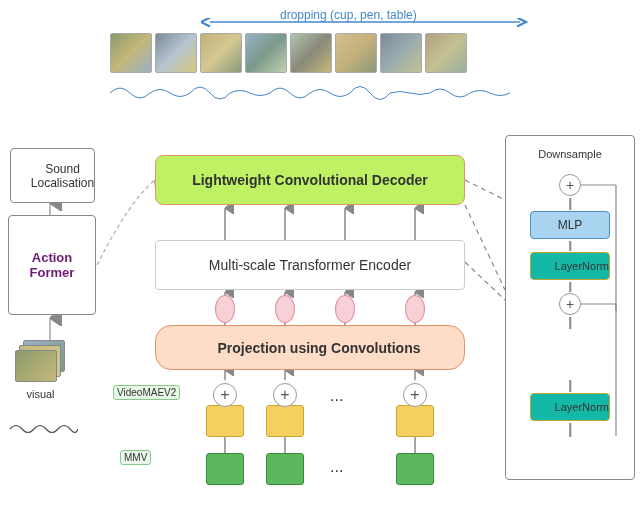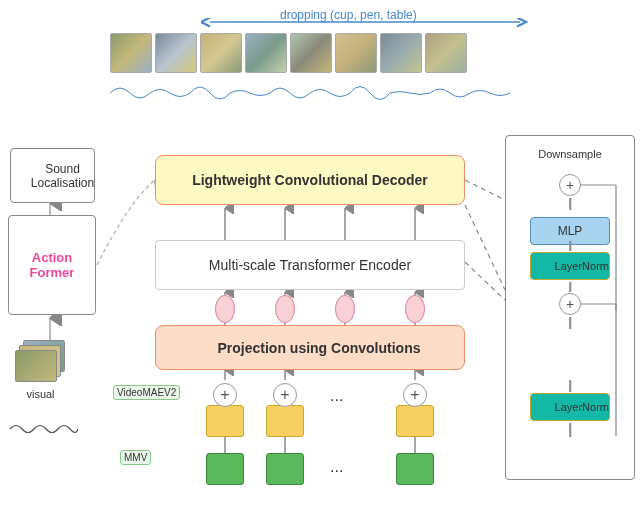--- a/index.html
+++ b/index.html
@@ -109,21 +109,21 @@
       height: 100px;
       border: 1.5px solid #888;
       border-radius: 4px;
       background: white;
       display: flex;
       align-items: center;
       justify-content: center;
       text-align: center;
       font-size: 13px;
       font-weight: bold;
-      color: #ec4899;
+      color: #701a75;
     }
 
     
     .visual-box {
       position: absolute;
       top: 345px;
       left: 8px;
       width: 65px;
       height: 60px;
       display: flex;
@@ -161,21 +161,21 @@
 
     
     .lcd-box {
       position: absolute;
       top: 155px;
       left: 155px;
       width: 310px;
       height: 50px;
       border: 1.5px solid #e8906a;
       border-radius: 8px;
-      background: #fef9c3;
+      background: #bef264;
       display: flex;
       align-items: center;
       justify-content: center;
       font-size: 14px;
       font-weight: bold;
       color: #333;
     }
 
     
     .mte-box {
@@ -195,21 +195,21 @@
     }
 
     
     .puc-box {
       position: absolute;
       top: 325px;
       left: 155px;
       width: 310px;
       height: 45px;
       border: 1.5px solid #e8906a;
-      border-radius: 8px;
+      border-radius: 16px;
       background: #fddcc8;
       display: flex;
       align-items: center;
       justify-content: center;
       font-size: 14px;
       font-weight: bold;
       color: #333;
       padding-left: 18px;
     }
 
@@ -539,21 +539,21 @@
   <div class="dots-label" style="position:absolute; top:458px; left:330px;">...</div>
 
   <div class="right-panel">
 
     <div class="rp-downsample" style="top:12px;">Downsample</div>
 
     <div class="rp-plus" style="top:38px;">+</div>
 
     <div style="position:absolute; left:50%; transform:translateX(-50%); top:62px; width:1.5px; height:12px; background:#888;"></div>
 
-    <div class="rp-mlp" style="top:75px;margin-top:6px;">
+    <div class="rp-mlp" style="top:75px;">
       <span>MLP</span>
     </div>
 
     <div style="position:absolute; left:50%; transform:translateX(-50%); top:105px; width:1.5px; height:10px; background:#888;"></div>
 
     <div class="rp-layernorm" style="top:116px;">
       <span>LayerNorm</span>
     </div>
 
     <div style="position:absolute; left:50%; transform:translateX(-50%); top:146px; width:1.5px; height:10px; background:#888;"></div>

